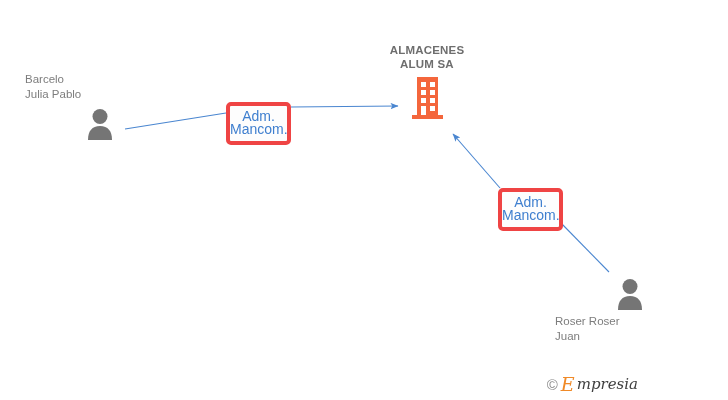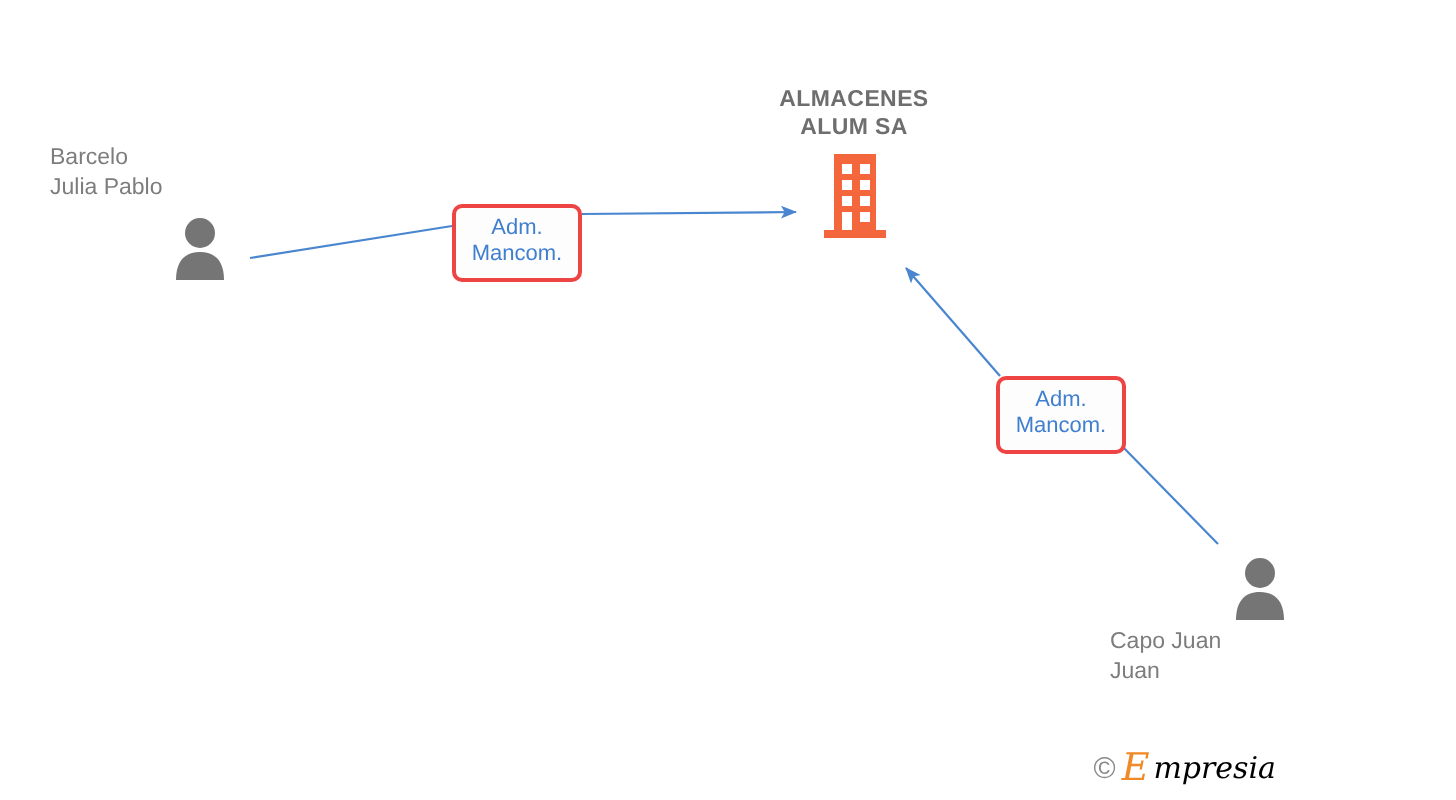--- a/index.html
+++ b/index.html
@@ -66,24 +66,24 @@
     display: flex;
     justify-content: center;
   }
   .person-left .avatar-wrap { margin-top: 6px; }
   .person-right .person-name { margin-top: 4px; }
 
   
   .rel-label {
     position: absolute;
     background: #fdfdfd;
-    border: 2px solid #ef4444;
+    border: 4px solid #ef4444;
     border-radius: 5px;
     color: #3f7fcf;
-    font-size: 11px;
+    font-size: 14px;
     line-height: 13px;
     text-align: center;
     padding: 4px 0 5px 0;
     white-space: pre-line;
     box-sizing: border-box;
   }
   .rel-label-1 { left: 226px; top: 102px; width: 65px; }
   .rel-label-2 { left: 498px; top: 188px; width: 65px; }
 
   
@@ -105,21 +105,21 @@
     font-style: italic;
     font-size: 19px;
     color: #f08a28;
     line-height: 1;
     margin-right: -1px;
   }
   .wm-rest {
     font-family: "DejaVu Serif", serif;
     font-style: italic;
     font-size: 15px;
-    color: #000000;
+    color: #404040;
     line-height: 1;
   }
 </style>
 </head>
 <body>
 
 <div id="canvas">
 
   <svg class="edges" viewBox="0 0 728 400" xmlns="http://www.w3.org/2000/svg">
     <defs>
@@ -171,21 +171,21 @@
     </div>
   </div>
 
   <div class="person-node person-right">
     <div class="avatar-wrap">
       <svg width="30" height="32" viewBox="0 0 30 32" xmlns="http://www.w3.org/2000/svg">
         <circle cx="15" cy="8.5" r="7.5" fill="#757575"></circle>
         <path d="M15,18 C23,18 27,23 27,32 L3,32 C3,23 7,18 15,18 Z" fill="#757575"></path>
       </svg>
     </div>
-    <div class="person-name">Capo Juan
+    <div class="person-name">Roser Roser
 Juan</div>
   </div>
 
   <div class="rel-label rel-label-1">Adm.
 Mancom.</div>
 
   <div class="rel-label rel-label-2">Adm.
 Mancom.</div>
 
   <div class="watermark">

